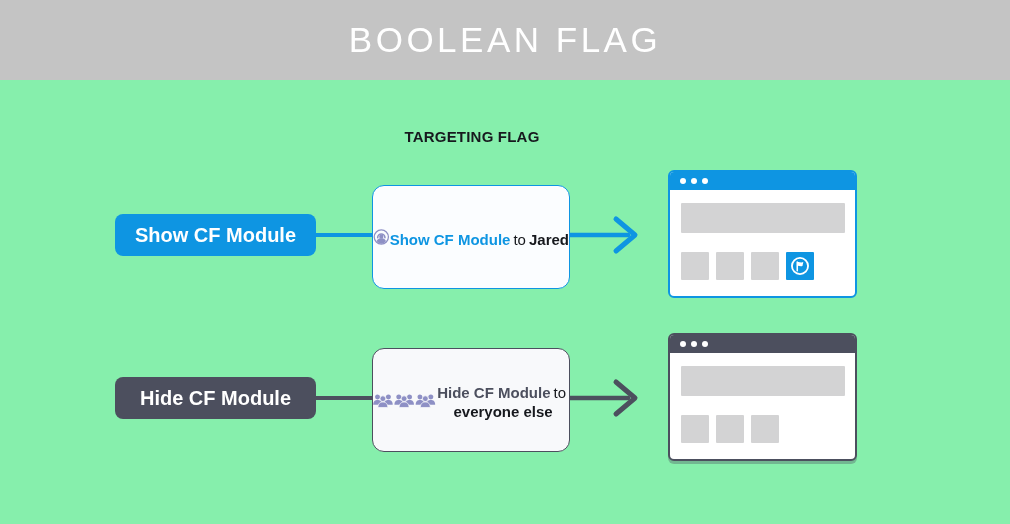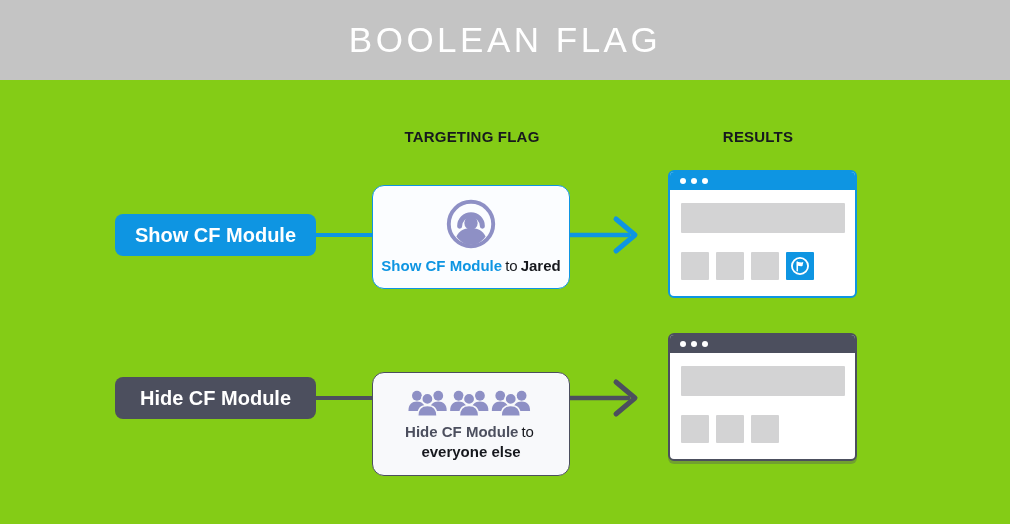--- a/index.html
+++ b/index.html
@@ -3,21 +3,21 @@
 <meta charset="utf-8">
 <style>
   * { margin: 0; padding: 0; box-sizing: border-box; }
   html, body { background: #ffffff; }
   body { font-family: "Liberation Sans", sans-serif; }
 
   .page {
     position: relative;
     width: 1010px;
     height: 524px;
-    background: #84cc16;
+    background: #86efac;
     overflow: hidden;
   }
 
   
   .header {
     position: absolute;
     left: 0; top: 0;
     width: 1010px; height: 80px;
     background: #c4c4c4;
     display: flex; align-items: center; justify-content: center;
@@ -75,26 +75,26 @@
   }
   .pill.blue { background: #0e95e2; top: 214px; }
   .pill.dark { background: #4c4f5e; top: 377px; }
 
   
   .card {
     position: absolute;
     left: 372px;
     width: 198px; height: 104px;
     border-radius: 12px;
-    display: flex; flex-direction: column;
+    display: flex; flex-direction: row;
     align-items: center; justify-content: center;
     z-index: 1;
   }
   .card.r1 { top: 185px; border: 1.5px solid #0e95e2; background: #fbfdff; }
-  .card.r2 { top: 348px; border: 1.5px solid #4c4f5e; background: #f8f9fb; margin-top: 24px; }
+  .card.r2 { top: 348px; border: 1.5px solid #4c4f5e; background: #f8f9fb; }
   .rule-text {
     margin-top: 6px;
     font-size: 15px;
     color: #16181d;
     text-align: center;
     line-height: 1.3;
     white-space: nowrap;
   }
   .rule-action-blue { color: #0e95e2; font-weight: 700; }
   .rule-action-gray { color: #4c4f5e; font-weight: 700; }
@@ -147,21 +147,20 @@
 </head>
 <body>
 
 <div class="page">
 
   <div class="header">
     <div class="header-title">BOOLEAN FLAG</div>
   </div>
 
   <div class="col-label col-targeting">TARGETING FLAG</div>
-  <div class="col-label col-results">RESULTS</div>
 
   <div class="connector blue"></div>
   <div class="connector dark"></div>
 
   <svg class="arrow r1" viewBox="0 0 84 40">
     <path d="M2 20 H 60" stroke="#0e95e2" stroke-width="4.5" stroke-linecap="round" fill="none"></path>
     <path d="M48 4 L67 20 L48 36" stroke="#0e95e2" stroke-width="5" stroke-linecap="round" stroke-linejoin="round" fill="none"></path>
   </svg>
   <svg class="arrow r2" viewBox="0 0 84 40">
     <path d="M2 20 H 60" stroke="#4c4f5e" stroke-width="4.5" stroke-linecap="round" fill="none"></path>

